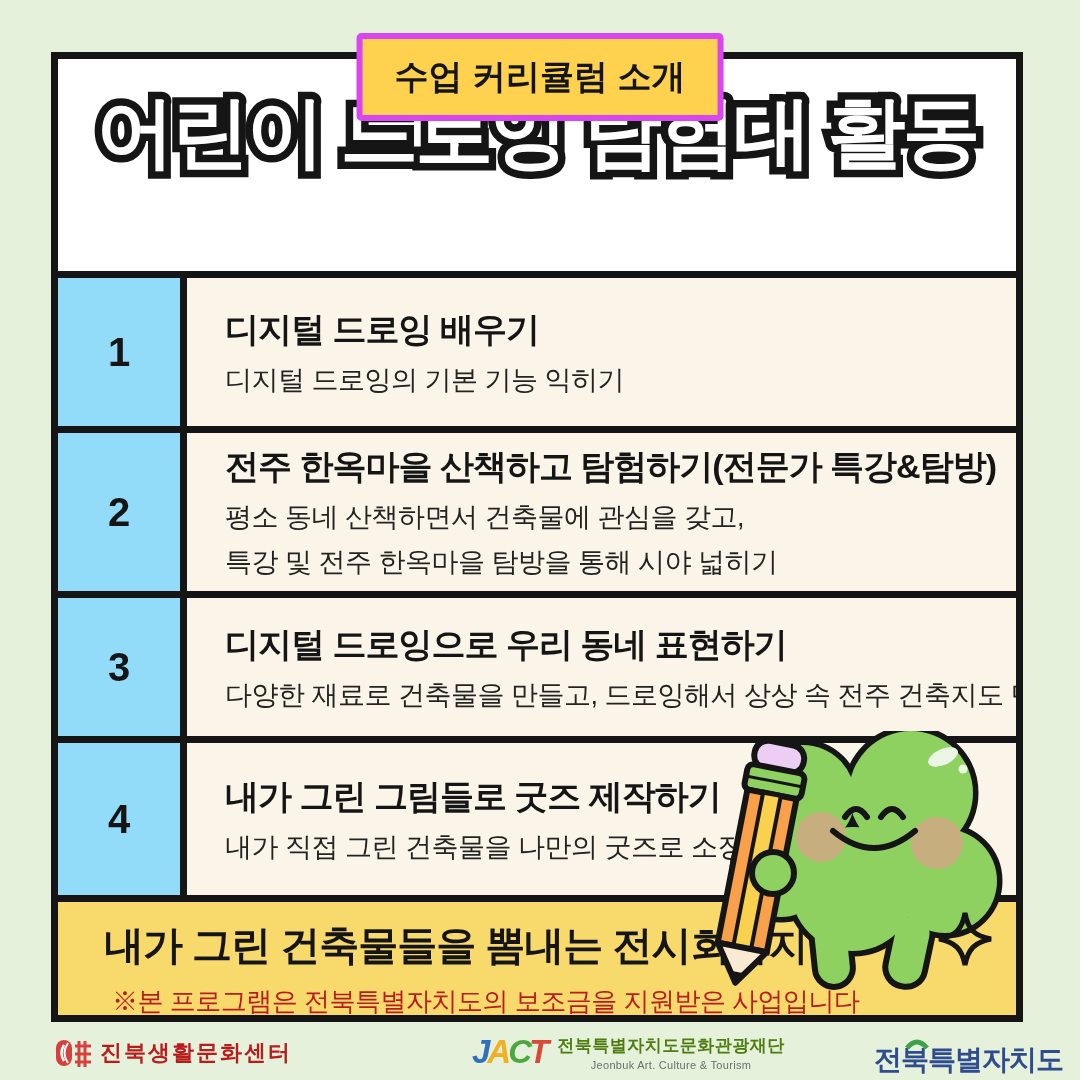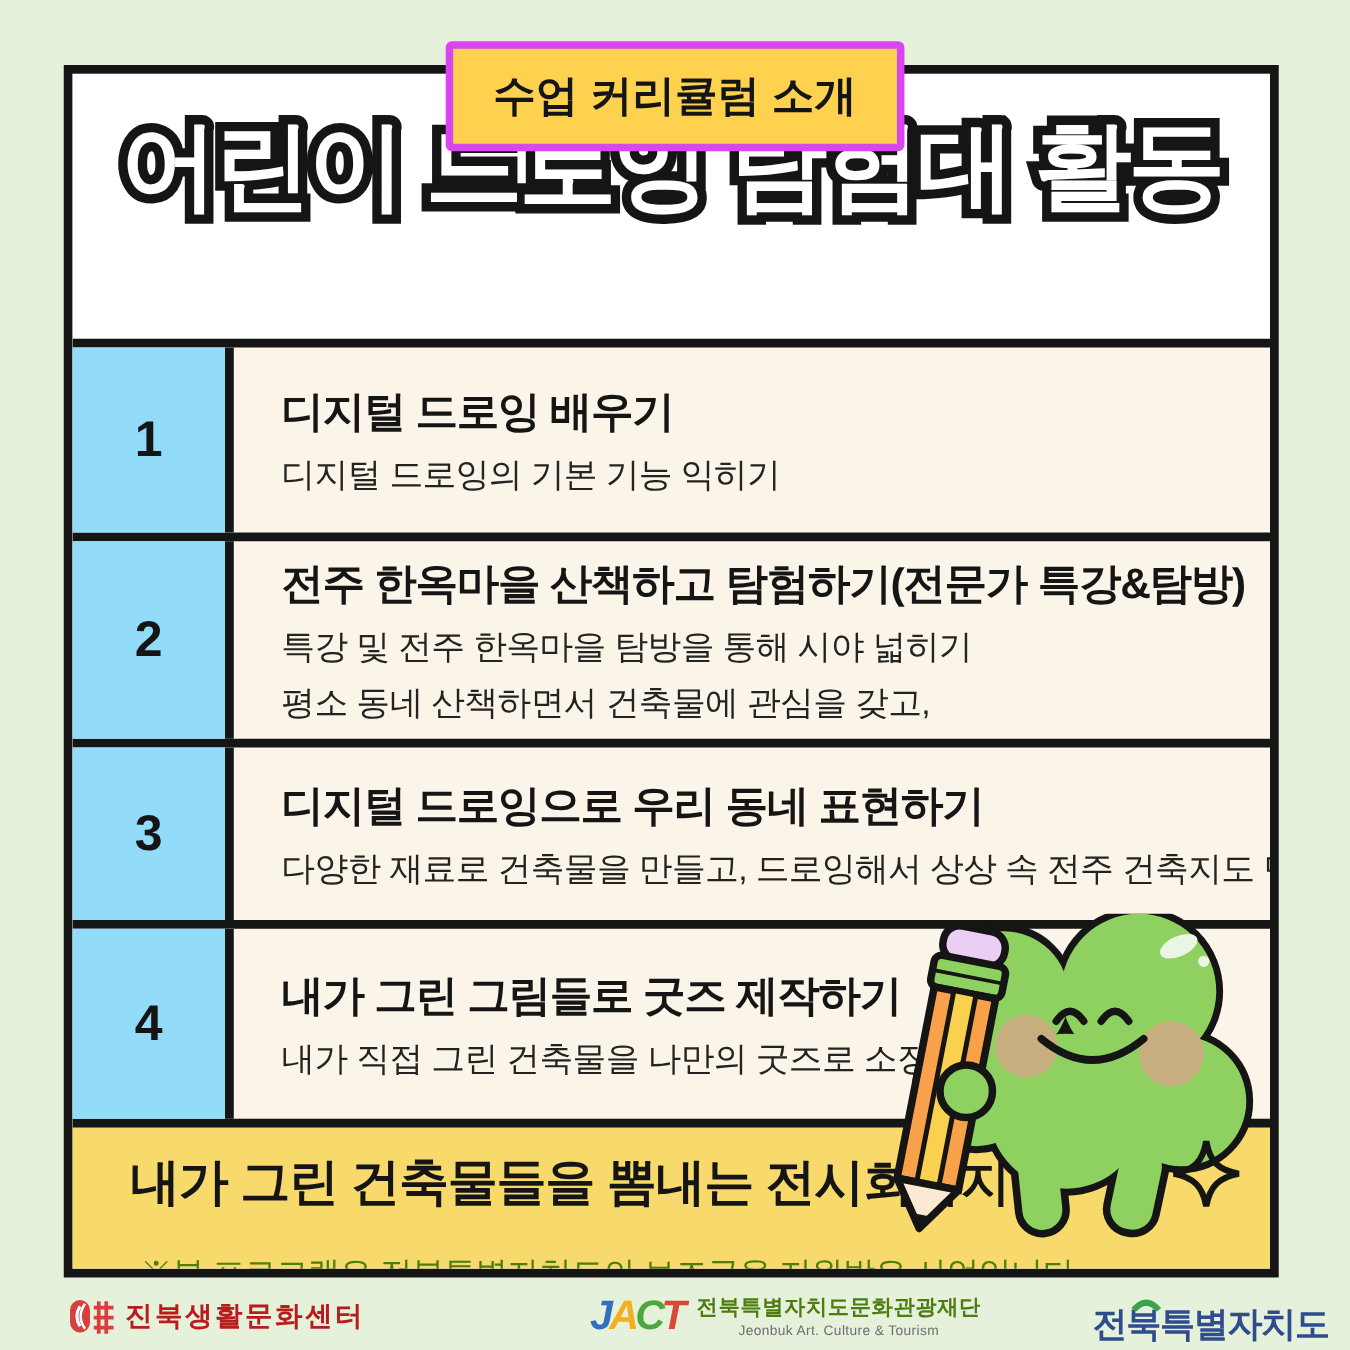--- a/index.html
+++ b/index.html
@@ -60,21 +60,21 @@
   .r1 { height: 155px; } .r2 { height: 165px; } .r3 { height: 145px; } .r4 { height: 159px; }
   .row-title { font-size: 34px; font-weight: 900; color: #151515; letter-spacing: -1px; white-space: nowrap; }
   .row-sub { font-size: 27px; font-weight: 500; color: #232321; letter-spacing: -0.5px; white-space: nowrap; }
 
   
   .banner {
     height: 120px; border-top: 7px solid #151515; background: #F8D96B;
     padding: 16px 0 0 46px;
   }
   .banner-headline { font-size: 40px; font-weight: 900; color: #151515; letter-spacing: -1px; }
-  .banner-disclaimer { margin-top: 28px; padding-left: 8px; font-size: 26px; font-weight: 500; color: #4d7c0f; letter-spacing: -0.5px; }
+  .banner-disclaimer { margin-top: 11px; padding-left: 8px; font-size: 26px; font-weight: 500; color: #b91c1c; letter-spacing: -0.5px; }
 
   
   .mascot { position: absolute; left: 635px; top: 672px; width: 330px; height: 285px; z-index: 3; }
 
   
   .footer-left { position: absolute; left: 55px; top: 1037px; display: flex; align-items: center; gap: 9px; }
   .footer-left-name { font-size: 22px; font-weight: 600; color: #b91c1c; letter-spacing: 2px; }
 
   .footer-center { position: absolute; left: 452px; top: 1033px; display: flex; align-items: center; gap: 11px; }
   .jact { font-size: 33px; font-weight: 900; font-style: italic; letter-spacing: -3px; margin-left: 20px; }
@@ -109,22 +109,22 @@
       <div class="content">
         <div class="row-title">디지털 드로잉 배우기</div>
         <div class="row-sub">디지털 드로잉의 기본 기능 익히기</div>
       </div>
     </div>
 
     <div class="row r2">
       <div class="num">2</div>
       <div class="content">
         <div class="row-title">전주 한옥마을 산책하고 탐험하기(전문가 특강&amp;탐방)</div>
+        <div class="row-sub">평소 동네 산책하면서 건축물에 관심을 갖고,</div>
         <div class="row-sub">특강 및 전주 한옥마을 탐방을 통해 시야 넓히기</div>
-        <div class="row-sub">평소 동네 산책하면서 건축물에 관심을 갖고,</div>
       </div>
     </div>
 
     <div class="row r3">
       <div class="num">3</div>
       <div class="content">
         <div class="row-title">디지털 드로잉으로 우리 동네 표현하기</div>
         <div class="row-sub">다양한 재료로 건축물을 만들고, 드로잉해서 상상 속 전주 건축지도 만들기</div>
       </div>
     </div>

